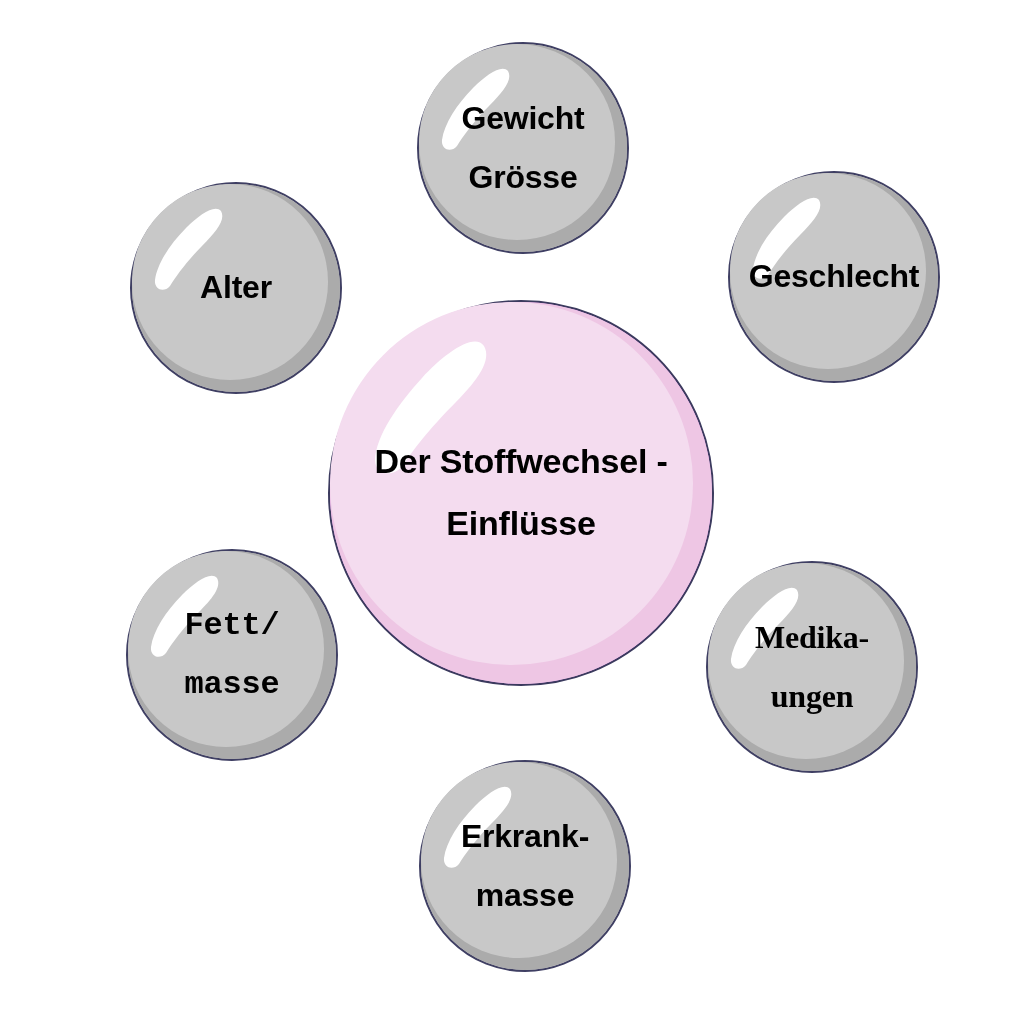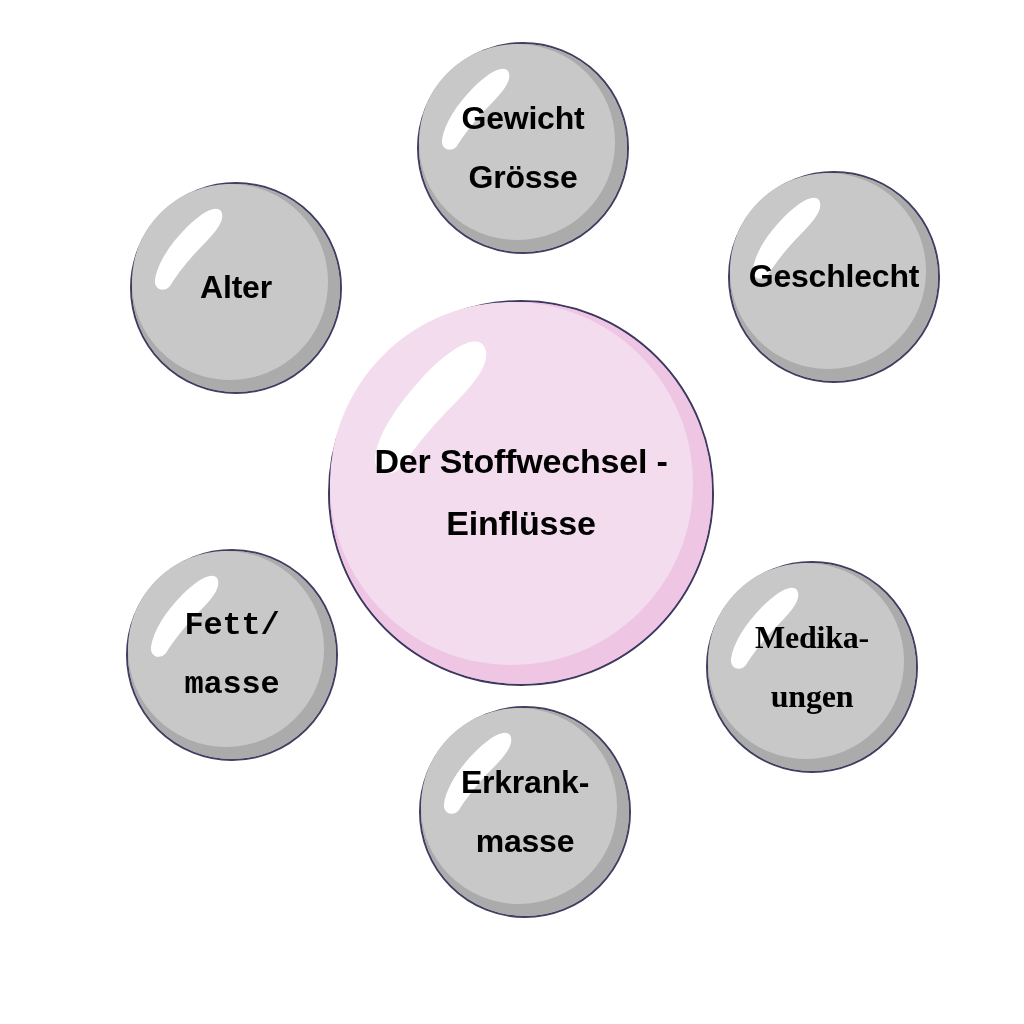--- a/index.html
+++ b/index.html
@@ -170,21 +170,21 @@
       <svg viewBox="0 0 84 96" width="84" height="96" aria-hidden="true">
         <path d="M75 13 C80 22 70 34 56 48 C42 62 30 78 24 88 C18 95 8 92 9 82 C11 66 24 46 40 30 C54 16 69 6 75 13 Z" fill="#ffffff"></path>
       </svg>
     </span>
     <div class="bubble-label label-sat two-line">
       <div>Medika-</div>
       <div>ungen</div>
     </div>
   </div>
 
-  <div class="bubble bubble-gray" style="left:419px; top:706px; width:212px; height:212px;">
+  <div class="bubble bubble-gray" style="left:419px; top:760px; width:212px; height:212px;">
     <span class="gloss" style="left:14px; top:14px; width:84px; height:96px;">
       <svg viewBox="0 0 84 96" width="84" height="96" aria-hidden="true">
         <path d="M75 13 C80 22 70 34 56 48 C42 62 30 78 24 88 C18 95 8 92 9 82 C11 66 24 46 40 30 C54 16 69 6 75 13 Z" fill="#ffffff"></path>
       </svg>
     </span>
     <div class="bubble-label label-sat two-line">
       <div>Erkrank-</div>
       <div>masse</div>
     </div>
   </div>

